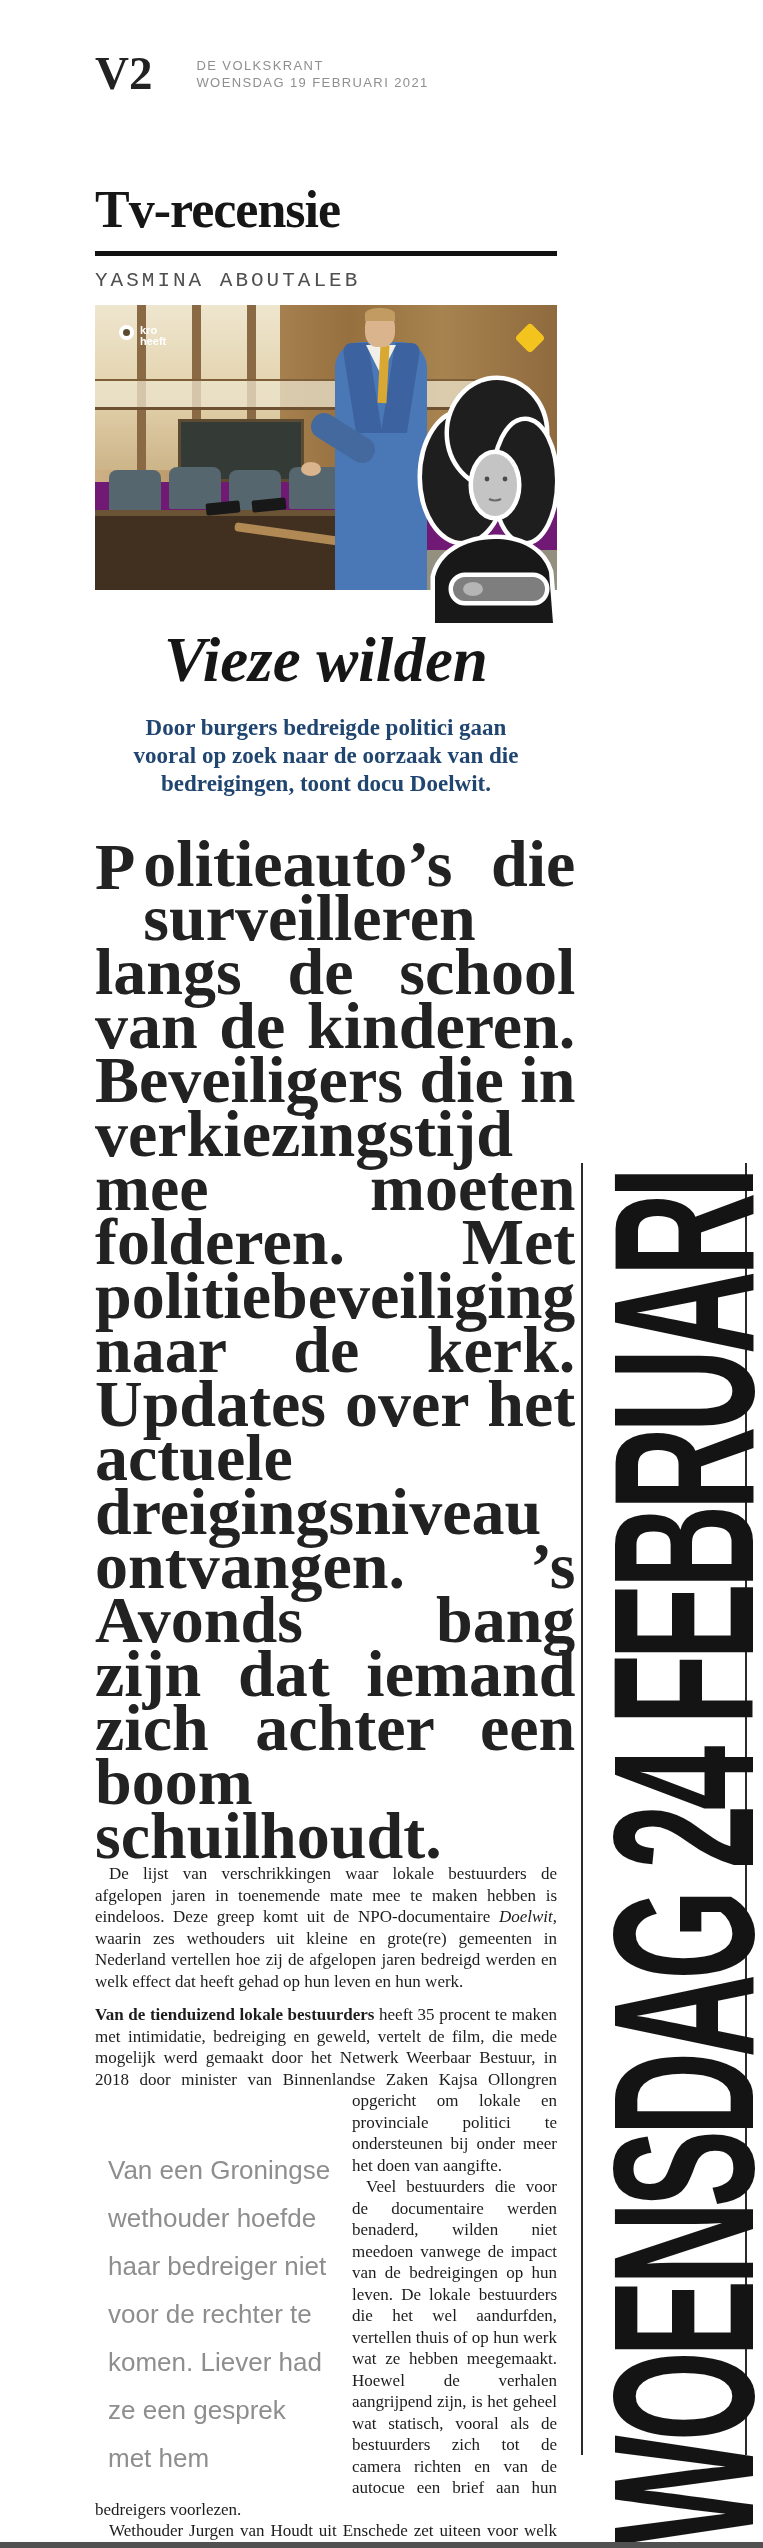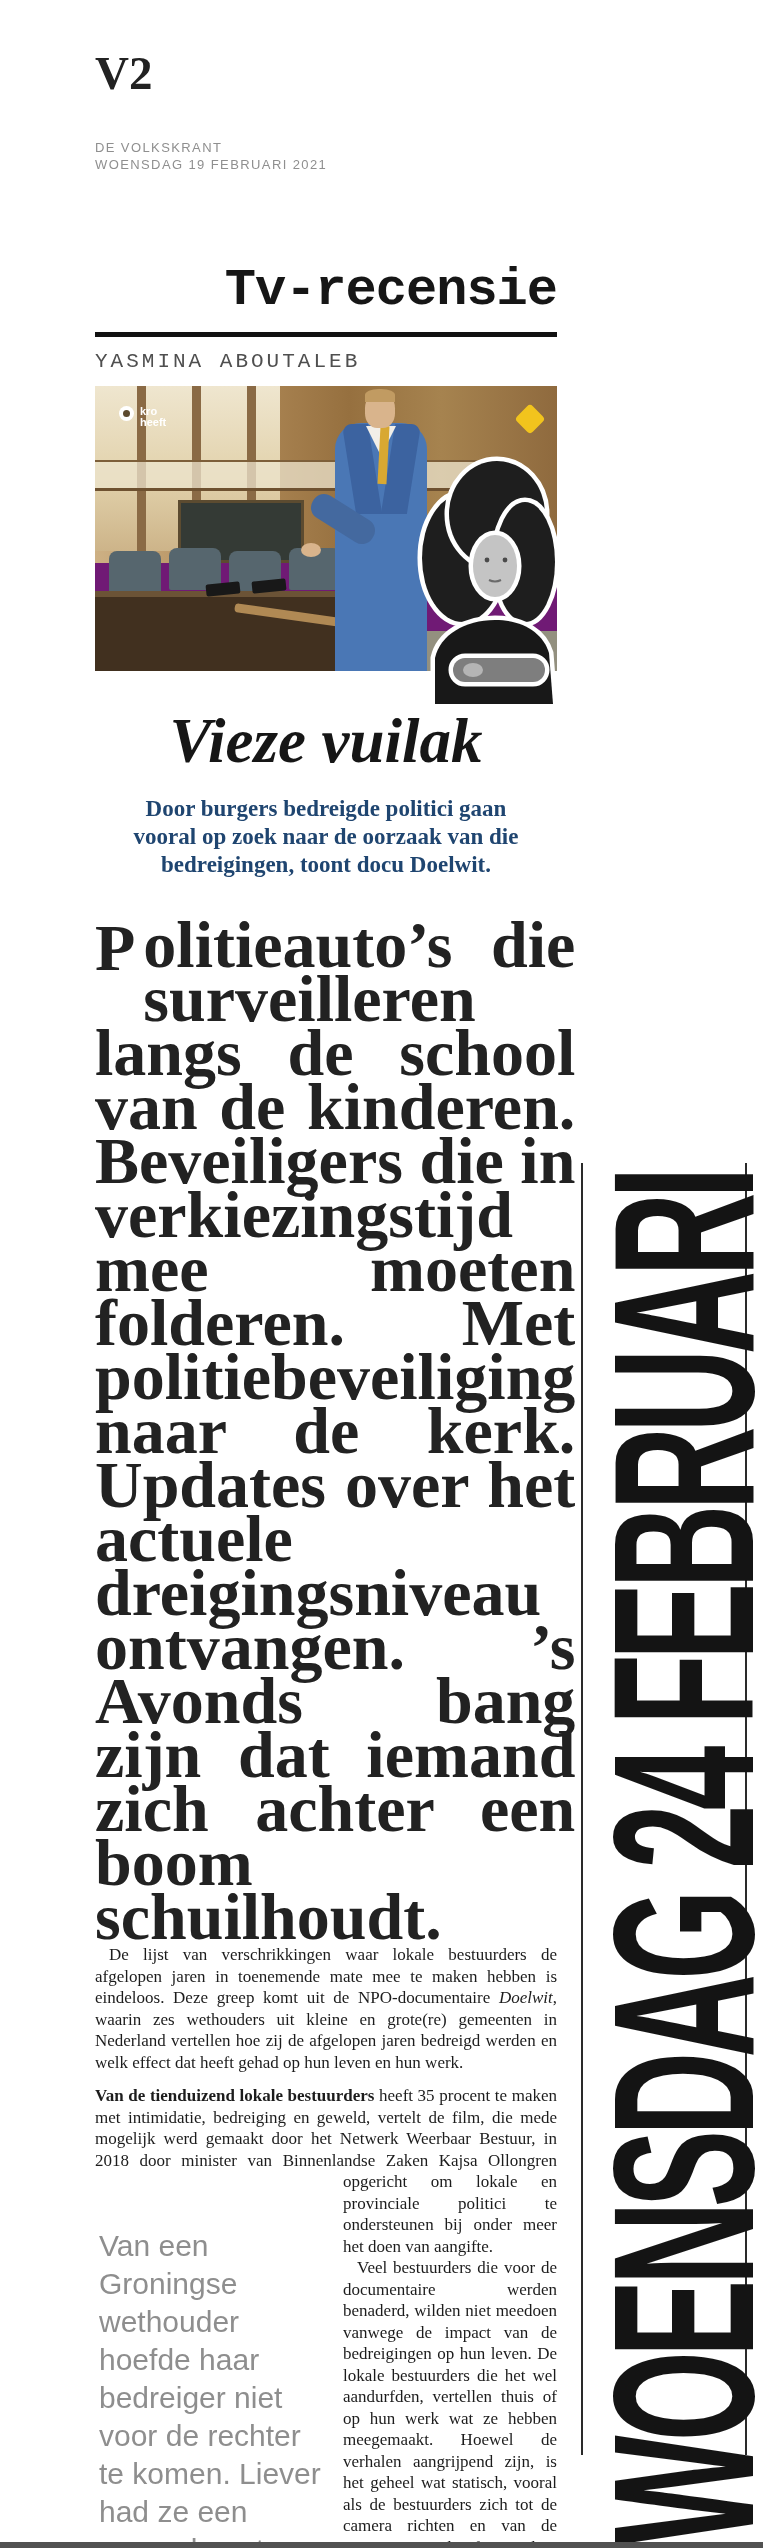--- a/index.html
+++ b/index.html
@@ -1,33 +1,33 @@
 <!DOCTYPE html>
 <html lang="nl" style="--standfirst-color: #1f4570; --quote-color: #8e8e8e; --banner-color: #141414; --rule-color: #111111; --npo-yellow: #f2c41d;"><head>
 <meta charset="utf-8">
 <style>
   html,body{margin:0;padding:0;background:#ffffff;}
   .page{position:relative;width:763px;height:2548px;background:#fff;overflow:hidden;
         font-family:"Liberation Serif",serif;color:#1c1c1c;}
   .content{position:absolute;left:95px;top:0;width:462px;}
 
   
-  .masthead{display:flex;gap:44px;padding-top:54px;align-items:flex-start;flex-direction:column;}
+  .masthead{display:flex;gap:44px;padding-top:54px;align-items:flex-start;}
   .edition{font-family:"Liberation Serif",serif;font-weight:bold;font-size:47px;line-height:38px;color:#222;}
   .masthead-lines{font-family:"Liberation Sans",sans-serif;font-size:13px;line-height:17px;
                   letter-spacing:1.4px;color:#8f8f8f;padding-top:3px;}
 
   
   .team-intro{margin-top:30px;width:408px;font-family:"Liberation Sans",sans-serif;
               font-size:16px;line-height:20px;color:#2b2b2b;}
   .team-intro b{color:#1a1a1a;}
 
   
-  .section-title{margin-top:92px;font-family:Liberation Mono, monospace;font-weight:bold;
-                 font-size:52px;line-height:52px;letter-spacing:-1px;color:#161616;text-align:right;}
+  .section-title{margin-top:92px;font-family:Liberation Serif, serif;font-weight:bold;
+                 font-size:52px;line-height:52px;letter-spacing:-1px;color:#161616;}
   .rule{margin-top:15px;height:5px;background:var(--rule-color,#111);width:100%;}
   .author{margin-top:13px;font-family:Liberation Mono, monospace;font-size:21px;
           letter-spacing:3px;color:#4f4f4f;}
 
   
   .photo{position:relative;margin-top:13px;width:462px;height:285px;}
   .photo-main{position:absolute;inset:0;overflow:hidden;background:#701a75;}
   .ph{position:absolute;}
   .wood-wall{left:0;top:0;width:100%;height:62%;
      background:linear-gradient(90deg,#c9ab7e 0%,#b3placeholder 0%);
@@ -68,22 +68,22 @@
               font-weight:bold;font-size:23px;line-height:28px;
               color:var(--standfirst-color,#1f4570);}
 
   
   .body-text{margin-top:36px;font-size:17px;line-height:21.5px;text-align:justify;hyphens:auto;}
   .para{margin:0;}
   .para.indent{text-indent:14px;}
   .para.lead{margin-top:12px;}
   .para.lead b{font-family:"Liberation Serif",serif;}
   .dropcap{float:left;font-weight:bold;font-size:66px;line-height:54px;padding:3px 8px 0 0;color:#222;}
-  .pullquote{float:left;width:228px;margin:4px 16px 6px 4px;padding-top:52px;
-             font-family:"Liberation Sans",sans-serif;font-size:30px;line-height:38px;
+  .pullquote{float:left;width:228px;margin:4px 16px 6px 13px;padding-top:52px;
+             font-family:"Liberation Sans",sans-serif;font-size:26px;line-height:48px;
              color:var(--quote-color,#8e8e8e);text-align:left;text-indent:0;}
 
   
   .banner-line{position:absolute;top:1163px;width:2px;height:1292px;background:#2a2a2a;}
   .banner-line.left{left:581px;}
   .banner-line.right{left:745px;}
   .banner-text{position:absolute;left:604px;top:2545px;transform-origin:0 0;
                transform:rotate(-90deg) scaleX(0.58);white-space:nowrap;
                font-family:"Liberation Sans",sans-serif;font-weight:900;font-size:200px;
                line-height:160px;letter-spacing:-10px;color:var(--banner-color,#141414);}
@@ -156,21 +156,21 @@
             <rect x="38" y="206" width="92" height="24" rx="12" fill="#7e7e7e"></rect>
           </g>
           <circle cx="72" cy="108" r="2.4" fill="#4a4a4a"></circle>
           <circle cx="90" cy="108" r="2.4" fill="#4a4a4a"></circle>
           <path d="M74,128 Q80,131 86,128" stroke="#6a6a6a" stroke-width="2" fill="none"></path>
           <ellipse cx="58" cy="218" rx="10" ry="7" fill="#b5b5b5"></ellipse>
         </svg>
       </div>
     </div>
 
-    <div class="headline">Vieze vuilak</div>
+    <div class="headline">Vieze wilden</div>
     <div class="standfirst">Door burgers bedreigde politici gaan vooral op zoek naar de oorzaak van die bedreigingen, toont docu Doelwit.</div>
 
     <div class="body-text">
         <p class="para dropcap"><span class="dropcap">P</span><span>olitieauto’s die surveilleren langs de school van de kinderen. Beveiligers die in verkiezingstijd mee moeten folderen. Met politiebeveiliging naar de kerk. Updates over het actuele dreigingsniveau ontvangen. ’s Avonds bang zijn dat iemand zich achter een boom schuilhoudt.</span></p>
         <p class="para indent"><span>De lijst van verschrikkingen waar lokale bestuurders de afgelopen jaren in toenemende mate mee te maken hebben is eindeloos. Deze greep komt uit de NPO-documentaire </span><i>Doelwit</i><span>, waarin zes wethouders uit kleine en grote(re) gemeenten in Nederland vertellen hoe zij de afgelopen jaren bedreigd werden en welk effect dat heeft gehad op hun leven en hun werk.</span></p>
         <p class="para lead"><b>Van de tienduizend lokale bestuurders</b><span> heeft 35 procent te maken met intimidatie, bedreiging en geweld, vertelt de film, die mede mogelijk werd gemaakt door het Netwerk Weerbaar Bestuur, in 2018 door minister van Binnenlandse Zaken Kajsa Ollongren opgericht om </span><span class="pullquote">Van een Groningse wethouder hoefde haar bedreiger niet voor de rechter te komen. Liever had ze een gesprek met hem</span><span>lokale en provinciale politici te ondersteunen bij onder meer het doen van aangifte.</span></p>
         <p class="para indent"><span>Veel bestuurders die voor de documentaire werden benaderd, wilden niet meedoen vanwege de impact van de bedreigingen op hun leven. De lokale bestuurders die het wel aandurfden, vertellen thuis of op hun werk wat ze hebben meegemaakt. Hoewel de verhalen aangrijpend zijn, is het geheel wat statisch, vooral als de bestuurders zich tot de camera richten en van de autocue een brief aan hun bedreigers voorlezen.</span></p>
         <p class="para indent"><span>Wethouder Jurgen van Houdt uit Enschede zet uiteen voor welk dilemma hij kwam te staan toen hij tijdens een raadsvergadering hoorde dat er voor zijn huis zwaar vuurwerk werd afgeschoten door anti-azc-betogers. Zijn vrouw bracht op dat moment hun drie kinderen naar bed. Van Houdt, die op dat moment nog maar kort wethouder was, durfde de vergadering niet te onderbreken. Daar heeft hij spijt van. Tegen zijn bedreiger zegt hij: ‘Ik ben benieuwd of jij ook ergens spijt van hebt.’</span></p>
       </div>
   </div>

